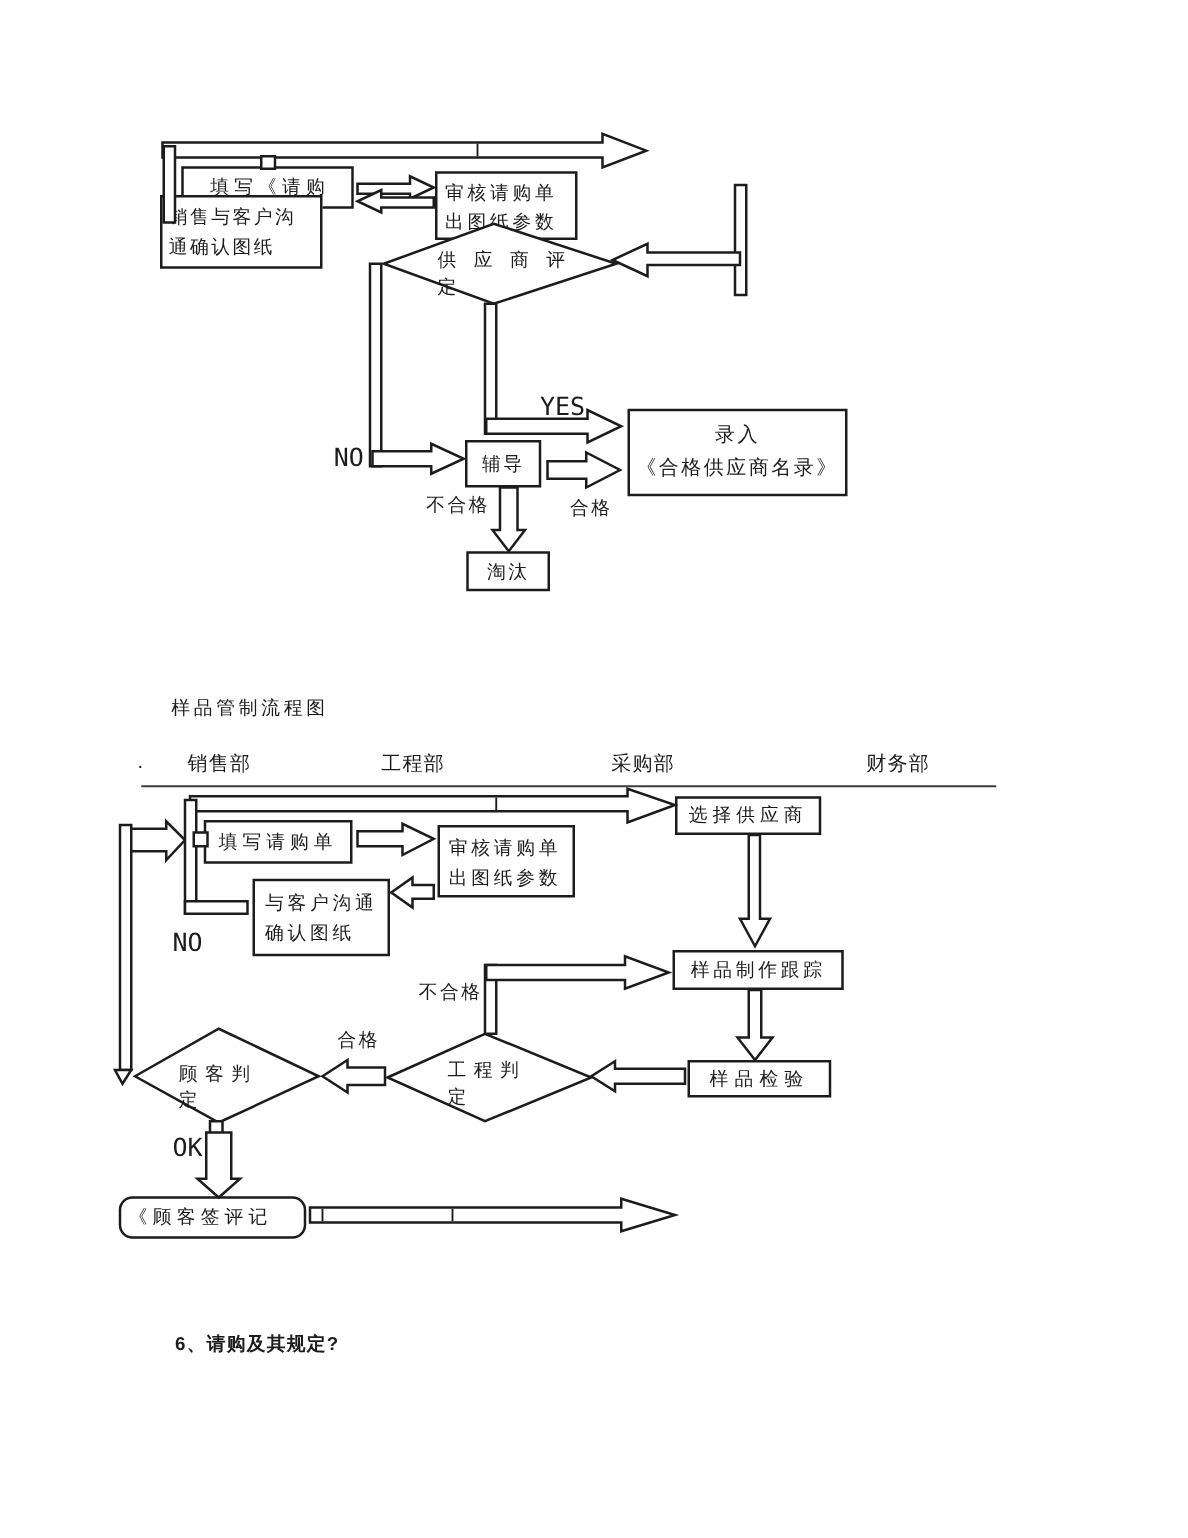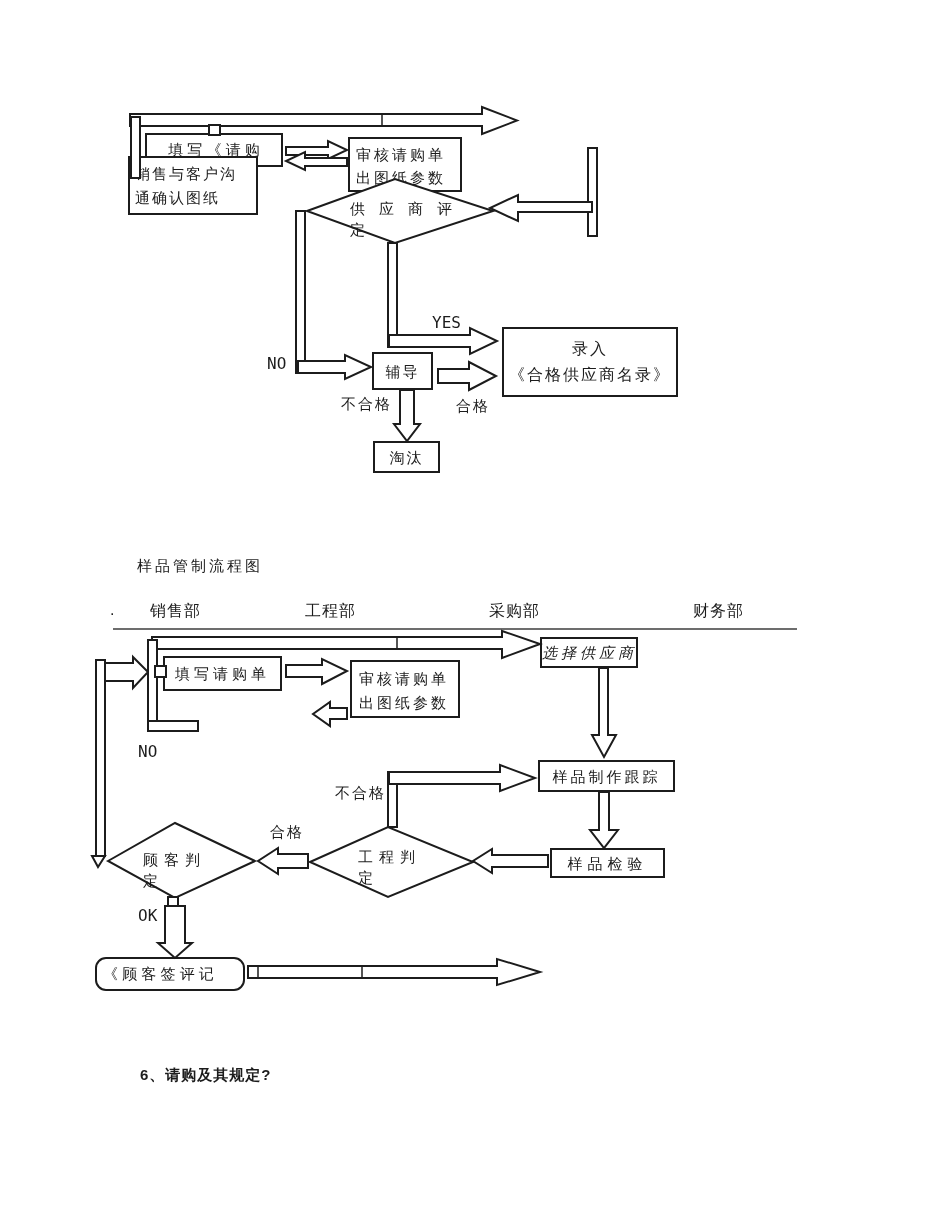--- a/index.html
+++ b/index.html
@@ -6,21 +6,21 @@
   #page{position:relative;width:950px;height:1230px;background:#ffffff;overflow:hidden;
         font-family:"Liberation Sans","DejaVu Sans",sans-serif;color:#1c1c1c;}
   svg.layer{position:absolute;left:0;top:0;}
   .under{z-index:1;}
   .over{z-index:3;}
   .fbox{position:absolute;box-sizing:border-box;background:#fff;border:2px solid #1c1c1c;
         font-size:15px;line-height:23px;white-space:nowrap;}
   .fbox.center{text-align:center;display:flex;flex-direction:column;justify-content:center;}
   .dtext{position:absolute;z-index:2;font-size:15px;line-height:21px;white-space:nowrap;}
   .lbl{position:absolute;z-index:2;font-size:15px;white-space:nowrap;}
-  .mono{font-family:"DejaVu Sans Mono","Liberation Mono",monospace;font-size:16px;}
+  .mono{font-family:"DejaVu Sans Mono","Liberation Mono",monospace;font-size:20px;}
   .hdr{position:absolute;z-index:2;font-size:16px;letter-spacing:1px;white-space:nowrap;}
   .title{position:absolute;z-index:2;font-size:15px;letter-spacing:3px;white-space:nowrap;}
   .footerq{position:absolute;z-index:2;font-size:15px;font-weight:bold;letter-spacing:1px;white-space:nowrap;} .ls2{letter-spacing:2px;} .ls3{letter-spacing:3px;}
   .ls4{letter-spacing:4px;} .ls5{letter-spacing:5px;} .ls6{letter-spacing:6px;} .ls14{letter-spacing:14px;}
 </style>
 </head>
 <body>
 
 <div id="page">
 
@@ -107,22 +107,26 @@
   <div class="hdr" style="left:489px;top:601px;">采购部</div>
   <div class="hdr" style="left:693px;top:601px;">财务部</div>
 
   <div class="fbox center ls4" style="left:163px;top:656px;width:119px;height:35px;">
     <span>填写请购单</span>
   </div>
   <div class="fbox ls3" style="left:350px;top:660px;width:110px;height:58px;padding:5px 7px;line-height:24px;">
     <div>审核请购单</div>
     <div>出图纸参数</div>
   </div>
-  <div class="fbox center ls4" style="left:540px;top:637px;width:98px;height:31px;font-style:italic;">
+  <div class="fbox center ls4" style="left:540px;top:637px;width:117px;height:31px;">
     <span>选择供应商</span>
+  </div>
+  <div class="fbox ls3" style="left:202px;top:703px;width:110px;height:62px;padding:6px 8px;line-height:24px;">
+    <div>与客户沟通</div>
+    <div>确认图纸</div>
   </div>
   <div class="fbox center ls3" style="left:538px;top:760px;width:137px;height:32px;">
     <span>样品制作跟踪</span>
   </div>
   <div class="fbox center ls5" style="left:550px;top:848px;width:115px;height:30px;">
     <span>样品检验</span>
   </div>
   <div class="fbox" style="left:95px;top:957px;width:150px;height:34px;overflow:hidden;padding:3px 6px;line-height:24px;border-radius:11px;">
     <div>《 顾 客 签 评 记</div>
     <div>录》</div>

